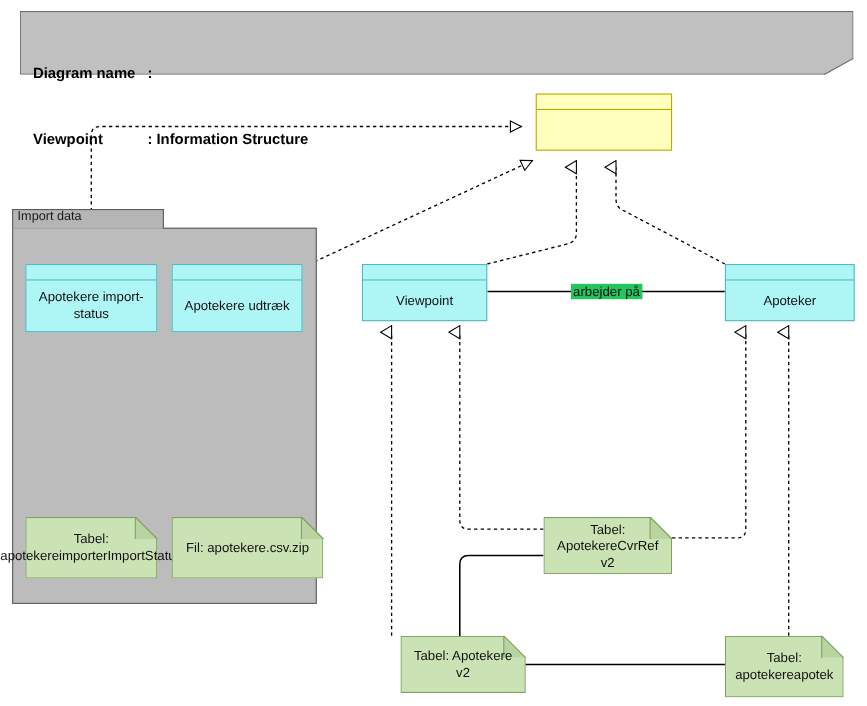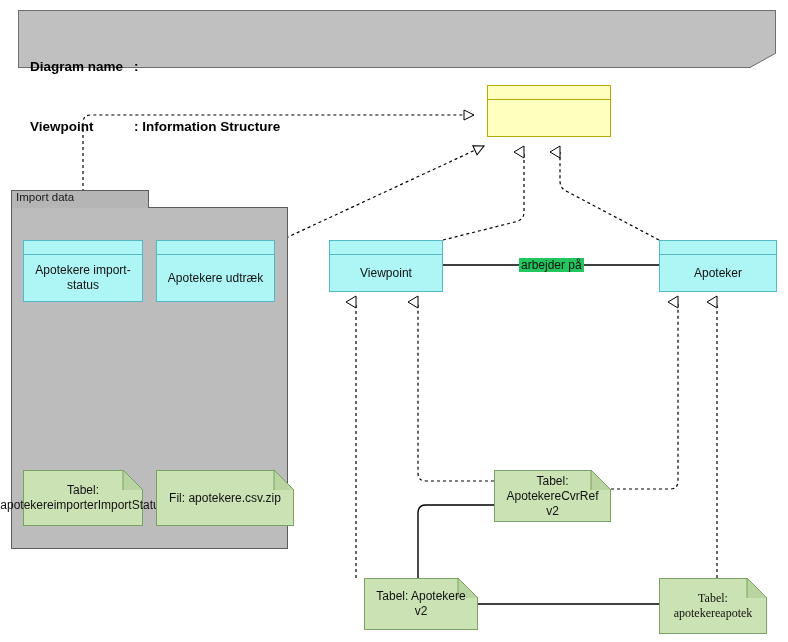--- a/index.html
+++ b/index.html
@@ -354,21 +354,21 @@
 
   <div class="note" style="left:329px; top:578px; width:114px; height:52px;margin-left:35px;">
     <div class="note-shape"></div>
     <div class="note-corner"></div>
     <svg class="note-corner-line" viewBox="0 0 22 22">
       <path d="M1,1 L21,21 M1,1 L1,21" fill="none" stroke="#7aa260" stroke-width="1"></path>
     </svg>
     <div class="note-label">Tabel: Apotekere v2</div>
   </div>
 
-  <div class="note" style="left:659px; top:578px; width:108px; height:56px;font-family:Liberation Serif, serif;">
+  <div class="note" style="left:659px; top:578px; width:108px; height:56px;">
     <div class="note-shape"></div>
     <div class="note-corner"></div>
     <svg class="note-corner-line" viewBox="0 0 22 22">
       <path d="M1,1 L21,21 M1,1 L1,21" fill="none" stroke="#7aa260" stroke-width="1"></path>
     </svg>
     <div class="note-label">Tabel: apotekereapotek</div>
   </div>
 
   <div class="edge-label" style="left:519px; top:258px;">arbejder på</div>
 

